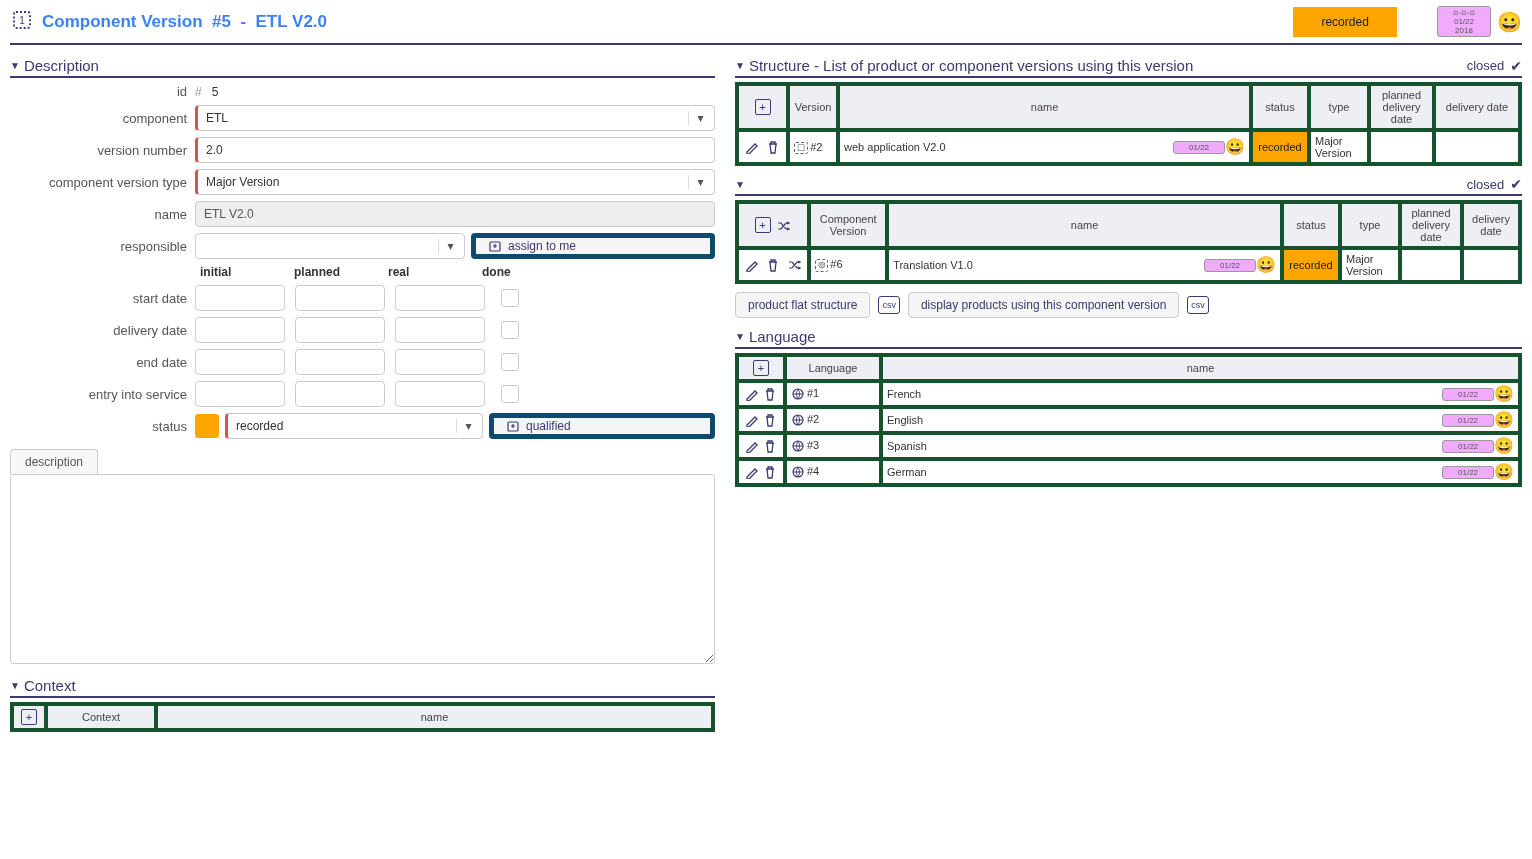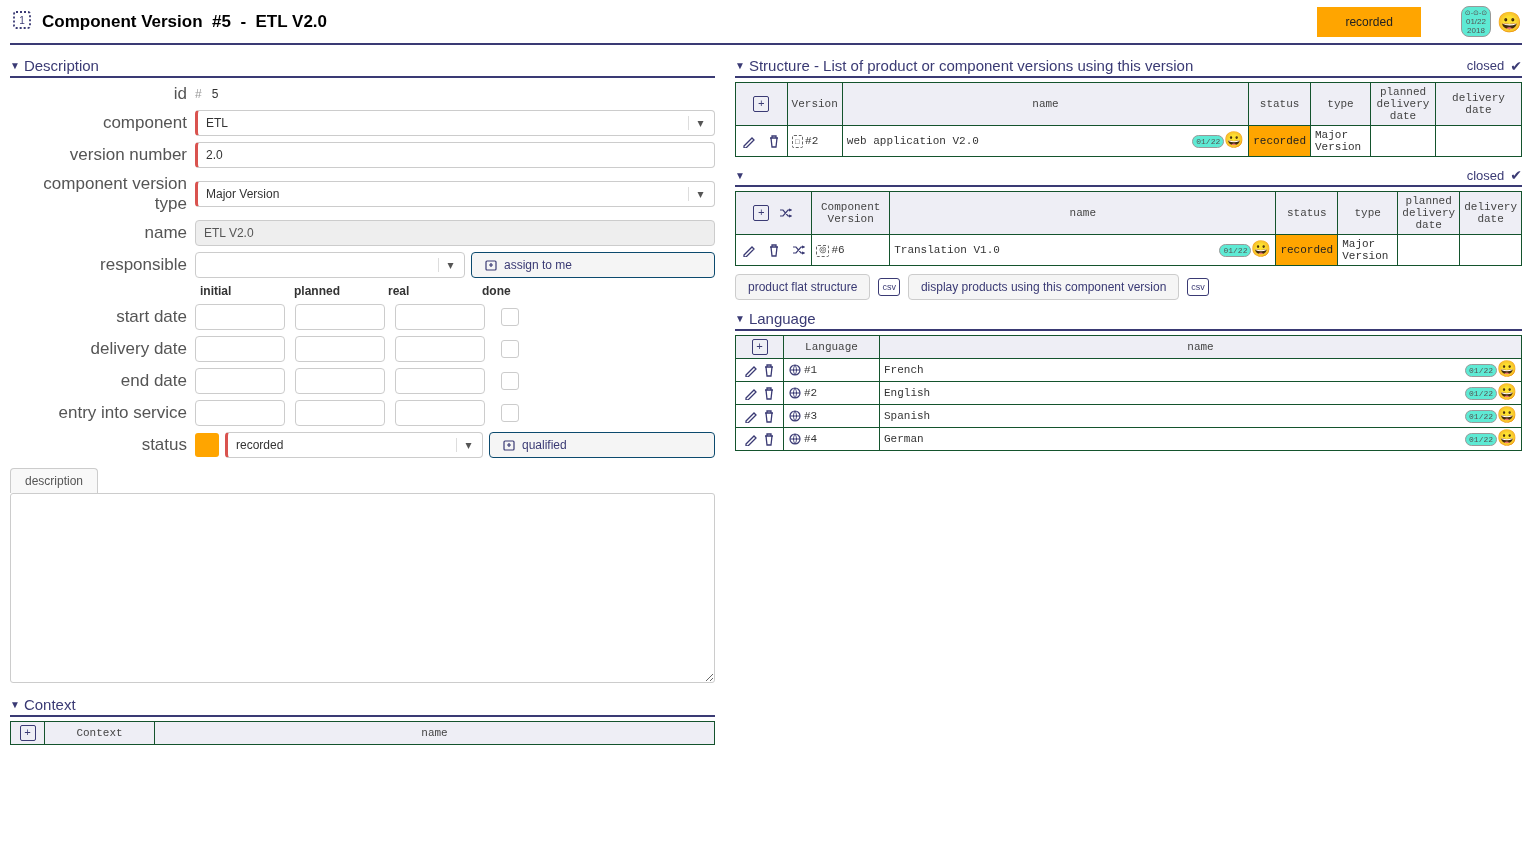--- a/index.html
+++ b/index.html
@@ -13,41 +13,41 @@
   }
   .header-bar {
     display: flex;
     align-items: center;
     padding: 2px 0 6px 0;
     border-bottom: 2px solid #3a3a74;
   }
   .header-title {
     font-size: 17px;
     font-weight: bold;
-    color: #000000;
+    color: #3b82f6;
     margin-left: 8px;
   }
   .spacer { flex: 1; }
   .status-badge {
     background: #ffa500;
     color: #222;
     padding: 8px 28px;
     font-size: 12px;
     margin-right: 40px;
   }
   .hdr-right { display: flex; align-items: center; gap: 6px; }
   .cal-badge {
     border: 1px solid #999;
-    border-radius: 8px;
-    padding: 1px 3px;
+    border-radius: 3px;
+    padding: 1px 15px;
     font-size: 8px;
     line-height: 9px;
     color: #555;
     text-align: center;
-    background: #5eead4;
+    background: #f0abfc;
   }
   .cal-tiny { font-size: 7px; }
   .emoji { font-size: 20px; line-height: 1; }
   .emoji-sm { font-size: 16px; line-height: 1; }
 
   .columns { display: flex; gap: 20px; margin-top: 2px; }
   .col-left { width: 705px; }
   .col-right { flex: 1; }
 
   .section-head {
@@ -79,21 +79,21 @@
   .form-row {
     display: flex;
     align-items: center;
     margin: 6px 0;
   }
   .flabel {
     width: 185px;
     text-align: right;
     padding-right: 8px;
     color: #555;
-    font-size: 17px;
+    font-size: 13px;
   }
   .fval { flex: 1; display: flex; align-items: center; gap: 6px; }
   .hash { color: #999; margin-right: 4px; }
   .idnum { color: #333; }
 
   .combo, .txt {
     border: 1px solid #ccc;
     border-radius: 4px;
     height: 26px;
     padding: 0 8px;
@@ -144,21 +144,21 @@
     margin-left: 6px;
   }
 
   .status-square {
     width: 24px;
     height: 24px;
     background: #ffa500;
     border-radius: 3px;
   }
   .btn-action {
-    border: 1px solid #0c4a6e;
+    border: 5px solid #0c4a6e;
     border-radius: 4px;
     background: #f5f5f5;
     color: #3a3a74;
     height: 26px;
     padding: 0 12px;
     display: flex;
     align-items: center;
     gap: 6px;
     cursor: pointer;
     flex: 1;
@@ -187,25 +187,24 @@
     padding: 6px;
   }
 
   
   table.grid {
     width: 100%;
     border-collapse: collapse;
     margin-top: 4px;
   }
   table.grid th, table.grid td {
-    border: 1px solid #14532d;
+    border: 4px solid #14532d;
     font-size: 11px;
     padding: 3px 4px;
     background: #fff;
-    font-family: Liberation Mono, monospace;
   }
   table.grid th {
     background: #eeeef5;
     color: #444;
     font-weight: normal;
     text-align: center;
   }
   .tool-cell { width: 48px; text-align: center; white-space: nowrap; }
   .tool-cell3 { width: 70px; text-align: center; white-space: nowrap; }
   .icon-btn {

